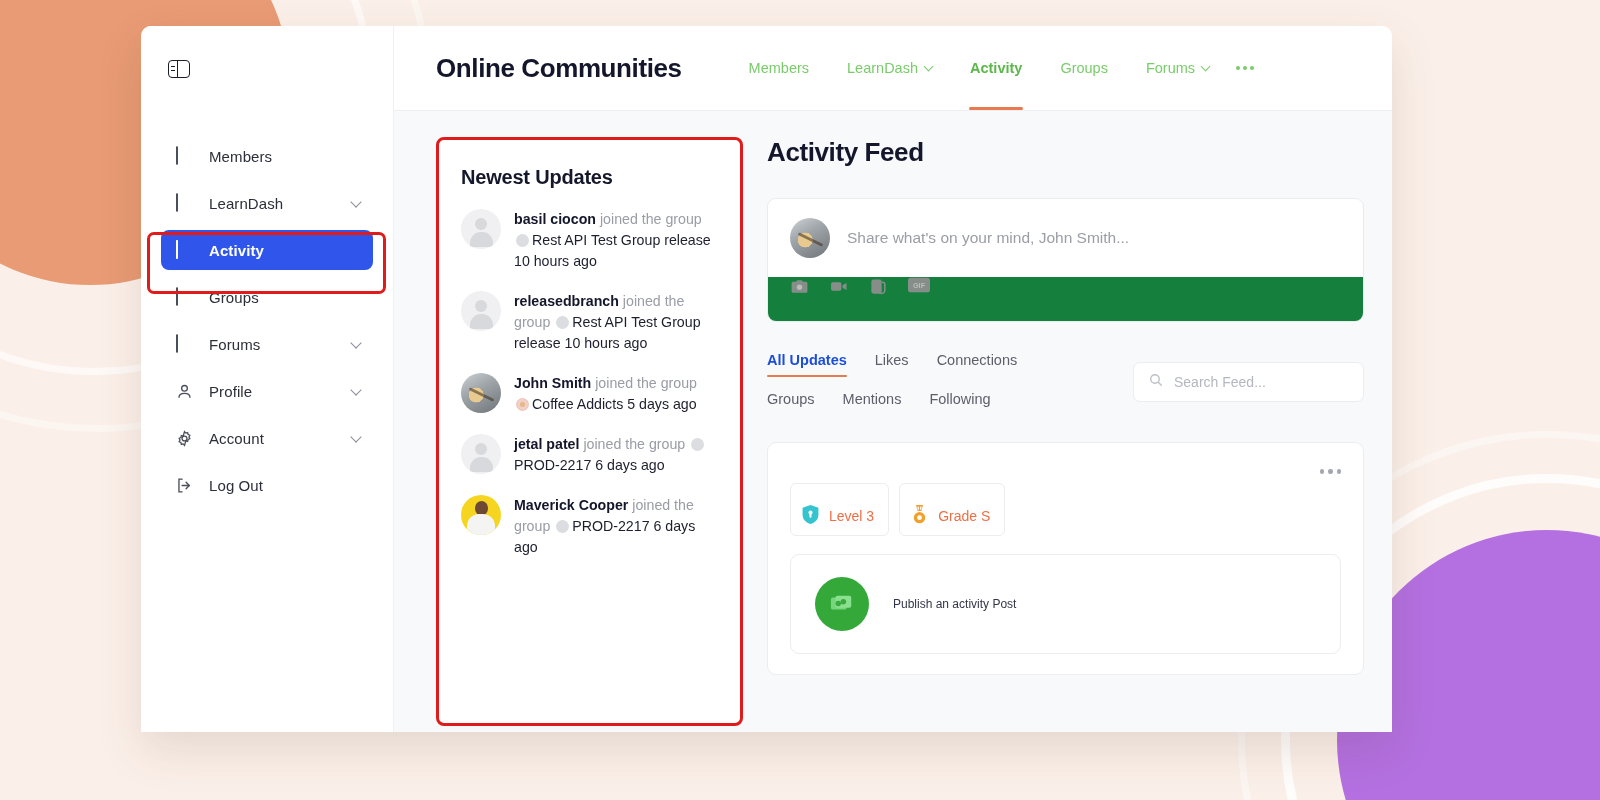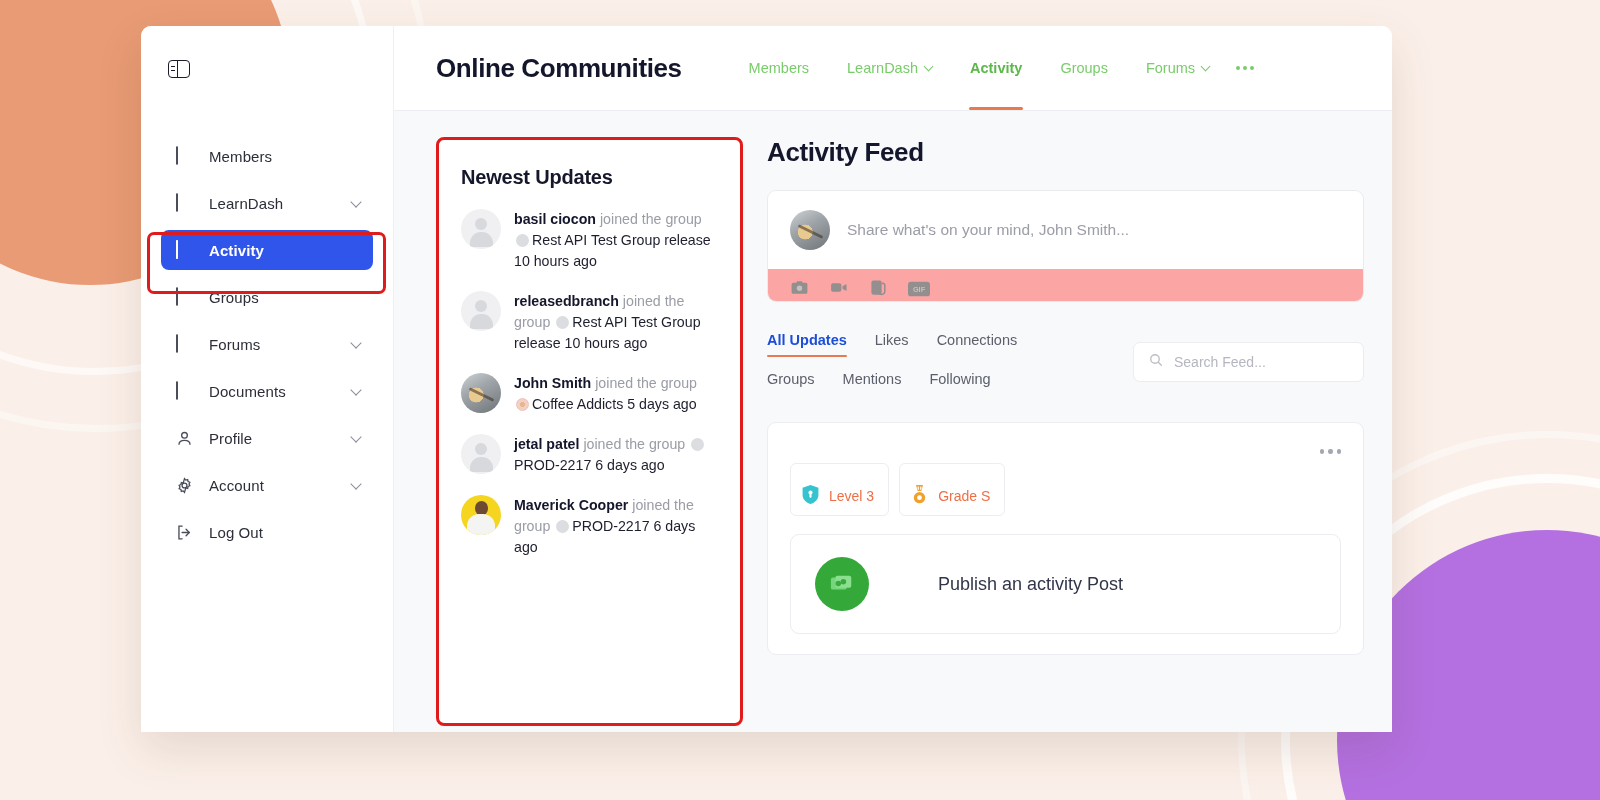--- a/index.html
+++ b/index.html
@@ -211,27 +211,27 @@
   }
 
   
   .feed { flex: 1; padding-left: 24px; min-width: 0; display: flex; flex-direction: column; }
   .feed-title {
     font-size: 26px; font-weight: bold; color: #14162b;
     letter-spacing: -0.4px; margin-bottom: 22px;
   }
   .composer {
     background: #fff; border: 1px solid #e9ecef; border-radius: 9px;
-    overflow: hidden; margin-bottom: 30px;
+    overflow: hidden; margin-bottom: 30px; margin-top: 8px;
   }
   .composer-top { display: flex; align-items: center; gap: 17px; padding: 19px 22px; }
   .composer-ph { font-size: 15.5px; color: #9b9da7; }
   .composer-bar {
-    background: #fca5a5; height: 32px;
-    display: flex; align-items: flex-end; gap: 20px; padding: 0 22px;
+    background: #15803d; height: 44px;
+    display: flex; align-items: flex-start; gap: 20px; padding: 0 22px;
   }
   .cbar-ic { opacity: .95; cursor: pointer; }
 
   .filters { display: flex; align-items: flex-start; }
   .filter-tabs { display: flex; flex-wrap: wrap; max-width: 330px; row-gap: 14px; }
   .f-tab {
     font-size: 14.5px; color: #5c5f6b; cursor: pointer;
     padding-bottom: 9px; margin-right: 28px; position: relative; white-space: nowrap;
   }
   .f-tab.active { color: #1d4ed8; font-weight: bold; }
@@ -274,21 +274,21 @@
   }
   .gift-card {
     border: 1px solid #ebedf0; border-radius: 9px;
     margin-top: 18px; padding: 22px 24px;
     display: flex; align-items: center; gap: 24px;
   }
   .gift-circle {
     width: 54px; height: 54px; flex: 0 0 54px; border-radius: 50%;
     background: #34a93a; display: flex; align-items: center; justify-content: center;
   }
-  .gift-label { font-size: 18px; color: #33364a; margin-left: 45px; }
+  .gift-label { font-size: 12px; color: #33364a; }
 </style>
 </head>
 <body>
 
 <div class="bg-layer">
   <div class="deco-ring-tl2"></div>
   <div class="deco-ring-tl"></div>
   <div class="deco-circle-orange"></div>
   <div class="deco-ring-br2"></div>
   <div class="deco-ring-br"></div>
@@ -329,25 +329,20 @@
         <span class="nav-icon"><span class="ic-doc"></span></span>
         <span class="nav-label">Groups</span>
       </div>
 
       <div class="nav-item">
         <span class="nav-icon"><span class="ic-doc"></span></span>
         <span class="nav-label">Forums</span>
         <span class="chev"></span>
       </div>
 
-      <div class="nav-item">
-        <span class="nav-icon"><span class="ic-doc"></span></span>
-        <span class="nav-label">Documents</span>
-        <span class="chev"></span>
-      </div>
 
       <div class="nav-item">
         <span class="nav-icon">
           <svg class="ic-person" viewBox="0 0 24 24" fill="none" stroke="#4a4d5a" stroke-width="1.7">
             <circle cx="12" cy="8" r="3.6"></circle>
               <path d="M5 20c0-3.6 3.1-5.6 7-5.6s7 2 7 5.6"></path>
           </svg>
         </span>
         <span class="nav-label">Profile</span>
         <span class="chev"></span>

